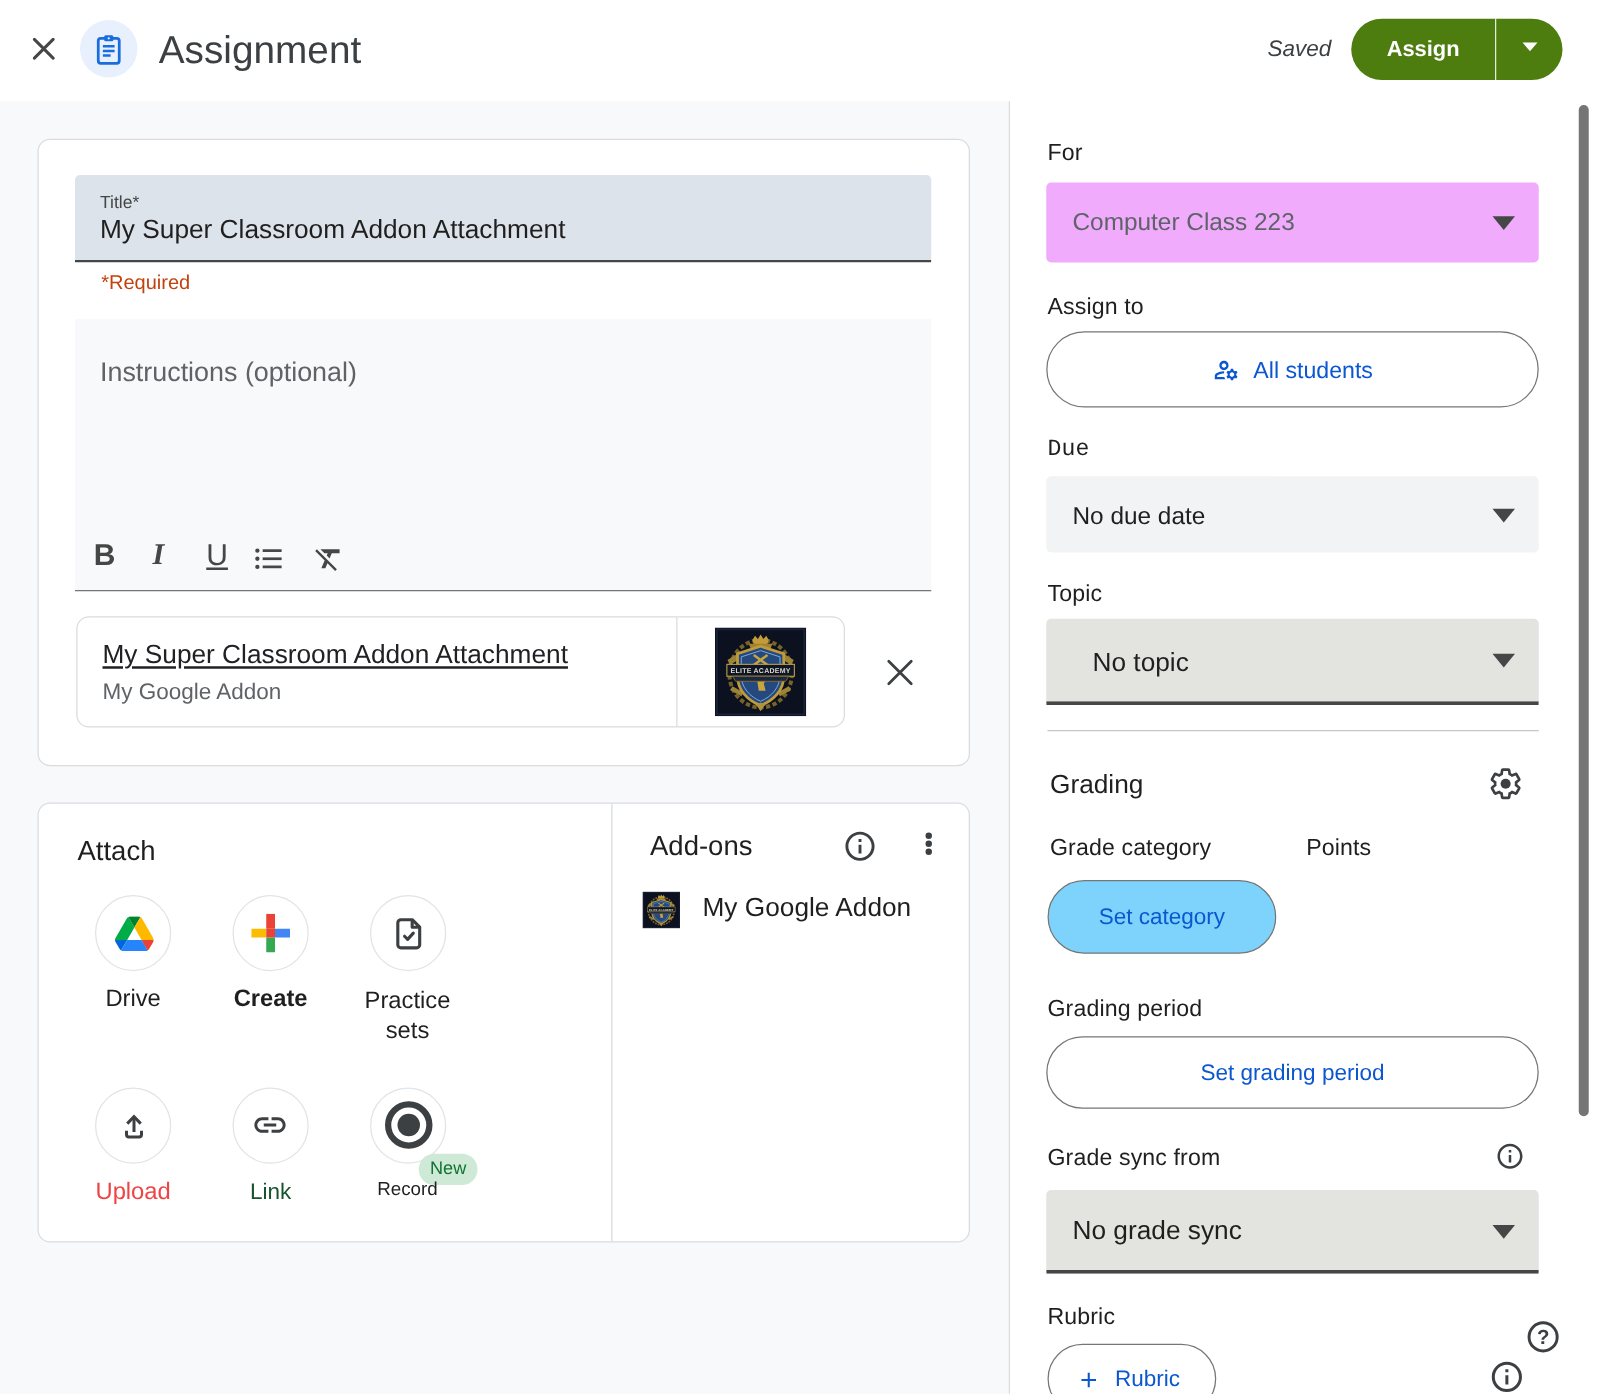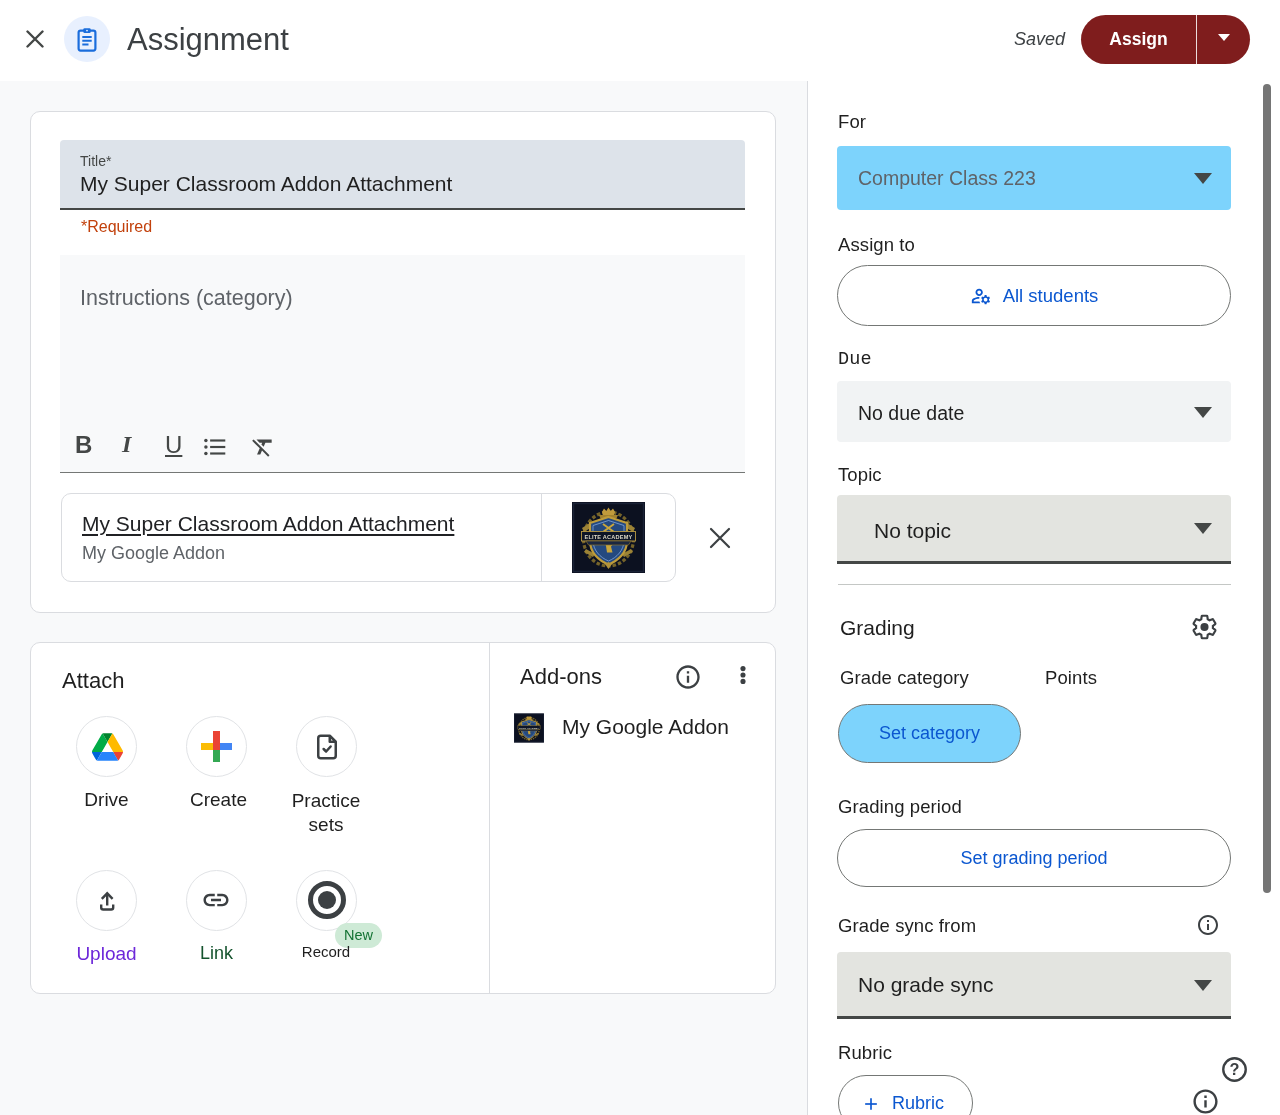--- a/index.html
+++ b/index.html
@@ -19,39 +19,39 @@
   </svg>
   <div class="abs" style="left:64px;top:16px;width:46px;height:46px;border-radius:50%;background:#e8f0fe;"></div>
   <svg class="abs" style="left:75px;top:26px;" width="24" height="27" viewBox="0 0 24 27">
     <rect x="3.6" y="4.6" width="16.8" height="20" rx="2" fill="none" stroke="#1a6ddc" stroke-width="2.2"></rect>
     <rect x="8.3" y="2.2" width="7.4" height="4.8" rx="1.3" fill="#1a6ddc"></rect>
     <circle cx="12" cy="4.6" r="0.9" fill="#e8f0fe"></circle>
     <path d="M7.3 11h9.4 M7.3 14.7h9.4 M7.3 18.4h6.2" stroke="#1a6ddc" stroke-width="2"></path>
   </svg>
   <div class="abs" style="left:127px;top:22px;font-size:31px;color:#3c4043;">Assignment</div>
   <div class="abs" style="left:1014px;top:29px;font-size:18px;font-style:italic;color:#3c4043;">Saved</div>
-  <div class="abs" style="left:1081px;top:15px;width:169px;height:49px;border-radius:24.5px;background:#7f1d1d;">
+  <div class="abs" style="left:1081px;top:15px;width:169px;height:49px;border-radius:24.5px;background:#4d7c0f;">
     <div class="abs" style="left:0;top:0;width:115px;height:49px;display:flex;align-items:center;justify-content:center;color:#fff;font-size:17.5px;font-weight:700;letter-spacing:0;">Assign</div>
     <div class="abs" style="left:115px;top:0;width:1px;height:49px;background:rgba(255,255,255,.85);"></div>
     <div class="abs" style="left:136.5px;top:19px;width:0;height:0;border-left:6.5px solid transparent;border-right:6.5px solid transparent;border-top:7.5px solid #fff;"></div>
   </div>
 
   <div class="abs" style="left:0;top:81px;width:807px;height:1034px;background:#f8f9fa;"></div>
   <div class="abs" style="left:807px;top:81px;width:1px;height:1034px;background:#dadce0;"></div>
 
   <div class="abs" style="left:30px;top:111px;width:746px;height:502px;background:#fff;border:1px solid #dadce0;border-radius:10px;"></div>
 
   <div class="abs" style="left:60px;top:140px;width:685px;height:70px;background:#dde3ea;border-radius:4px 4px 0 0;border-bottom:2px solid #444746;">
     <div class="abs" style="left:20px;top:13px;font-size:14px;color:#444746;">Title*</div>
     <div class="abs" style="left:20px;top:32px;font-size:21px;color:#1f1f1f;">My Super Classroom Addon Attachment</div>
   </div>
   <div class="abs" style="left:81px;top:218px;font-size:16px;color:#c2410c;">*Required</div>
 
   <div class="abs" style="left:60px;top:255px;width:685px;height:218px;background:#f8f9fa;border-bottom:1px solid #747775;">
-    <div class="abs" style="left:20px;top:31px;font-size:21.5px;color:#5f6368;">Instructions (category)</div>
+    <div class="abs" style="left:20px;top:31px;font-size:21.5px;color:#5f6368;">Instructions (optional)</div>
     <div class="abs" style="left:15px;top:176px;width:420px;height:40px;">
       <span style="position:absolute;left:0;top:0;font-size:24px;font-weight:700;color:#444746;">B</span>
       <span style="position:absolute;left:47px;top:0;font-size:24px;font-weight:700;font-style:italic;font-family:'Liberation Serif',serif;color:#444746;">I</span>
       <span style="position:absolute;left:90px;top:0;font-size:24px;color:#444746;text-decoration:underline;">U</span>
       <svg style="position:absolute;left:127px;top:3px;" width="26" height="26" viewBox="0 0 24 24" fill="#444746">
         <circle cx="3.6" cy="6" r="1.6"></circle>
           <circle cx="3.6" cy="12" r="1.6"></circle>
           <circle cx="3.6" cy="18" r="1.6"></circle>
         <rect x="7.5" y="5" width="14" height="2"></rect>
           <rect x="7.5" y="11" width="14" height="2"></rect>
@@ -122,60 +122,60 @@
     <rect x="19" y="12" width="12" height="7" fill="#4285f4"></rect>
     <rect x="12" y="12" width="7" height="7" fill="#ea4335"></rect>
   </svg>
 
   <svg class="abs" style="left:312px;top:732px;" width="30" height="30" viewBox="0 0 24 24" fill="none" stroke="#3c4043">
     <path d="M14.2 3 H7 C5.9 3 5 3.9 5 5 v14 c0 1.1.9 2 2 2 h10 c1.1 0 2-.9 2-2 V7.8 Z" stroke-width="2" stroke-linejoin="round"></path>
     <path d="M14.2 3 V7.8 H19" stroke-width="2" stroke-linejoin="round"></path>
     <path d="M9.3 13.6 l2 2 3.6-4" stroke-width="2" stroke-linecap="round" stroke-linejoin="round"></path>
   </svg>
   <div class="abs" style="left:76px;top:789px;width:61px;text-align:center;font-size:19px;color:#1f1f1f;">Drive</div>
-  <div class="abs" style="left:186px;top:789px;width:61px;text-align:right;font-size:19px;color:#1f1f1f;">Create</div>
+  <div class="abs" style="left:186px;top:789px;width:61px;text-align:center;font-size:19px;color:#1f1f1f;font-weight:bold;">Create</div>
   <div class="abs" style="left:266px;top:789px;width:120px;text-align:center;font-size:19px;color:#1f1f1f;line-height:24px;">Practice<br>sets</div>
 
   <div class="abs" style="left:76px;top:870px;width:61px;height:61px;border:1px solid #e1e3e6;border-radius:50%;background:#fff;"></div>
   <div class="abs" style="left:186px;top:870px;width:61px;height:61px;border:1px solid #e1e3e6;border-radius:50%;background:#fff;"></div>
   <div class="abs" style="left:296px;top:870px;width:61px;height:61px;border:1px solid #e1e3e6;border-radius:50%;background:#fff;"></div>
 
   <svg class="abs" style="left:92px;top:886px;" width="30" height="32" viewBox="0 0 30 32" fill="none" stroke="#3c4043" stroke-width="2.4">
     <path d="M15.2 19.5 V8.2"></path>
     <path d="M9.8 12.9 L15.2 7.3 l5.4 5.6"></path>
     <path d="M9.2 18.6 v2.9 q0 2 2 2 h8 q2 0 2 -2 v-2.9"></path>
   </svg>
 
   <svg class="abs" style="left:201px;top:885px;" width="30" height="30" viewBox="0 0 24 24" fill="#3c4043">
     <path d="M3.9 12c0-1.71 1.39-3.1 3.1-3.1h4V7H7c-2.76 0-5 2.24-5 5s2.24 5 5 5h4v-1.9H7c-1.71 0-3.1-1.39-3.1-3.1zM8 13h8v-2H8v2zm9-6h-4v1.9h4c1.71 0 3.1 1.39 3.1 3.1s-1.39 3.1-3.1 3.1h-4V17h4c2.76 0 5-2.24 5-5s-2.24-5-5-5z"></path>
   </svg>
 
   <div class="abs" style="left:308px;top:881px;width:38px;height:38px;border:5px solid #3c4043;border-radius:50%;"></div>
   <div class="abs" style="left:318px;top:891px;width:18px;height:18px;background:#3c4043;border-radius:50%;"></div>
   <div class="abs" style="left:335px;top:923px;width:47px;height:25px;background:#ceead6;border-radius:12.5px;text-align:center;line-height:25px;font-size:14.5px;font-weight:500;color:#137333;">New</div>
-  <div class="abs" style="left:76px;top:943px;width:61px;text-align:center;font-size:19px;color:#6d28d9;">Upload</div>
+  <div class="abs" style="left:76px;top:943px;width:61px;text-align:center;font-size:19px;color:#ef4444;">Upload</div>
   <div class="abs" style="left:186px;top:943px;width:61px;text-align:center;font-size:18px;color:#14532d;">Link</div>
   <div class="abs" style="left:266px;top:943px;width:120px;text-align:center;font-size:15px;color:#1f1f1f;">Record</div>
 
   <div class="abs" style="left:520px;top:664px;font-size:22px;font-weight:500;color:#1f1f1f;">Add-ons</div>
   <svg class="abs" style="left:674px;top:663px;" width="28" height="28" viewBox="0 0 24 24" fill="#3c4043">
     <path d="M12 2C6.48 2 2 6.48 2 12s4.48 10 10 10 10-4.48 10-10S17.52 2 12 2zm0 18c-4.41 0-8-3.59-8-8s3.59-8 8-8 8 3.59 8 8-3.59 8-8 8zm-1-13h2v2h-2zm0 4h2v6h-2z"></path>
   </svg>
   <svg class="abs" style="left:732px;top:664px;" width="22" height="22" viewBox="0 0 24 24" fill="#3c4043">
     <circle cx="12" cy="5" r="2.8"></circle>
       <circle cx="12" cy="12" r="2.8"></circle>
       <circle cx="12" cy="19" r="2.8"></circle>
   </svg>
   <svg class="abs" style="left:514px;top:713px;" width="30" height="30" viewBox="0 0 73 73">
       <use href="#crest" y="1"></use>
     </svg>
   <div class="abs" style="left:562px;top:715px;font-size:21px;color:#1f1f1f;">My Google Addon</div>
 
   <div class="abs" style="left:838px;top:111px;"><span class="label">For</span></div>
-  <div class="abs" style="left:837px;top:146px;width:394px;height:64px;background:#7dd3fc;border-radius:4px;">
+  <div class="abs" style="left:837px;top:146px;width:394px;height:64px;background:#f0abfc;border-radius:4px;">
     <div class="abs" style="left:21px;top:21px;font-size:19.5px;color:#5f6368;">Computer Class 223</div>
     <div class="caret abs" style="left:357px;top:27px;"></div>
   </div>
   <div class="abs" style="left:838px;top:234px;"><span class="label">Assign to</span></div>
   <div class="abs" style="left:837px;top:265px;width:394px;height:61px;border:1px solid #747775;border-radius:31px;background:#fff;display:flex;align-items:center;justify-content:center;">
     <svg width="22" height="22" viewBox="0 0 24 24" fill="#0b57d0" style="margin-right:11px;">
       <path d="M10 12c2.21 0 4-1.79 4-4s-1.79-4-4-4-4 1.79-4 4 1.79 4 4 4zm0-6c1.1 0 2 .9 2 2s-.9 2-2 2-2-.9-2-2 .9-2 2-2zM4 18v-.65c0-.34.16-.66.41-.81C6.1 15.53 8.03 15 10 15c.03 0 .05 0 .08.01l.17-1.99c-.09-.01-.17-.02-.25-.02-2.42 0-4.68.67-6.61 1.82-.88.52-1.39 1.5-1.39 2.53V20h9.26c-.42-.6-.75-1.28-.97-2H4zm16.75-2c0-.22-.03-.42-.06-.63l1.14-1.01-1-1.73-1.45.49c-.32-.27-.68-.48-1.08-.63L18 11h-2l-.3 1.49c-.4.15-.76.36-1.08.63l-1.45-.49-1 1.73 1.14 1.01c-.03.21-.06.41-.06.63s.03.42.06.63l-1.14 1.01 1 1.73 1.45-.49c.32.27.68.48 1.08.63L16 21h2l.3-1.49c.4-.15.76-.36 1.08-.63l1.45.49 1-1.73-1.14-1.01c.03-.21.06-.41.06-.63zM17 18c-1.1 0-2-.9-2-2s.9-2 2-2 2 .9 2 2-.9 2-2 2z"></path>
     </svg>
     <span style="font-size:18.5px;font-weight:500;color:#0b57d0;">All students</span>
   </div>

